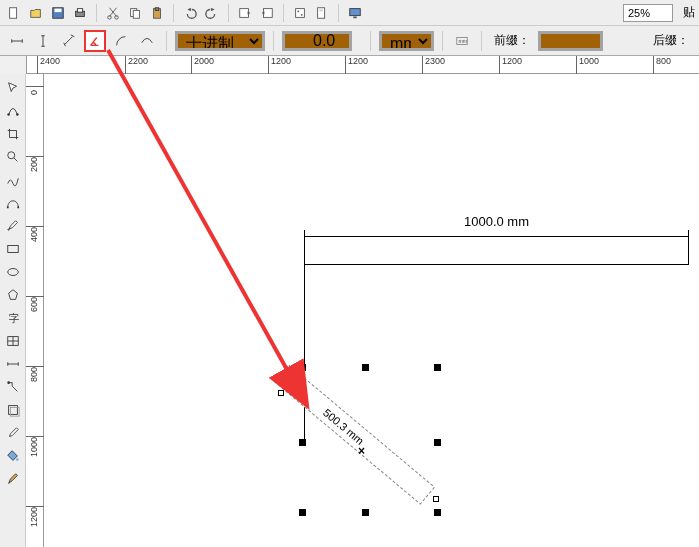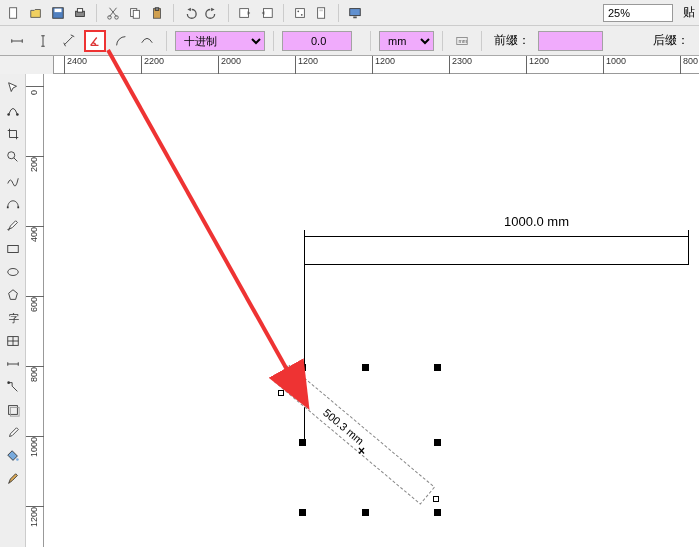--- a/index.html
+++ b/index.html
@@ -2,31 +2,31 @@
 <html><head>
 <meta charset="utf-8">
 <style>
 * { box-sizing: border-box; margin: 0; padding: 0; }
 body { font-family: "Microsoft YaHei", Arial, sans-serif; font-size: 11px; background: #f0f0f0; overflow: hidden; width: 699px; height: 547px; position: relative; }
 
 .toolbar-top { height: 26px; background: #eeeeee; border-bottom: 1px solid #ccc; display: flex; align-items: center; padding: 0 4px; gap: 2px; }
 .toolbar-top .tbtn { width: 20px; height: 20px; display: flex; align-items: center; justify-content: center; border: 1px solid transparent; }
 .toolbar-top .sep { width: 1px; height: 18px; background: #ccc; margin: 0 4px; }
 .zoom-box { margin-left: auto; display: flex; align-items: center; }
-.zoom-box input { width: 70px; height: 18px; border: 1px solid #999; font-size: 11px; padding: 8px 4px; }
+.zoom-box input { width: 50px; height: 18px; border: 1px solid #999; font-size: 11px; padding: 8px 4px; }
 .paste-label { margin-left: 8px; font-size: 12px; }
 
 .toolbar-second { height: 30px; background: #eeeeee; border-bottom: 1px solid #aaa; display: flex; align-items: center; padding: 0 6px; gap: 4px; }
 .toolbar-second .tbtn2 { width: 22px; height: 22px; display: flex; align-items: center; justify-content: center; border: 1px solid transparent; }
 .toolbar-second .tbtn2.highlighted { border: 2px solid #e33; background: #fff; }
 .toolbar-second .sep { width: 1px; height: 20px; background: #ccc; margin: 0 4px; }
-.toolbar-second select, .toolbar-second input { height: 20px; border: 1px solid #a3a3a3; font-size: 11px; padding: 0 4px; background: #f0abfc; }
+.toolbar-second select, .toolbar-second input { height: 20px; border: 3px solid #a3a3a3; font-size: 16px; padding: 0 4px; background: #a16207; }
 .toolbar-second .lbl { font-size: 12px; margin: 0 4px; }
 
-.ruler-h { position: absolute; left: 26px; top: 56px; right: 0; height: 18px; background: #fff; border-bottom: 1px solid #999; border-left: 1px solid #999; margin-left: 27px; }
+.ruler-h { position: absolute; left: 26px; top: 56px; right: 0; height: 18px; background: #fff; border-bottom: 1px solid #999; border-left: 1px solid #999; }
 .ruler-h .tick { position: absolute; top: 0; height: 18px; border-left: 1px solid #666; padding-left: 2px; font-size: 9px; color: #333; }
 .ruler-v { position: absolute; left: 26px; top: 74px; width: 18px; bottom: 0; background: #fff; border-right: 1px solid #999; }
 .ruler-v .tick { position: absolute; left: 0; width: 18px; border-top: 1px solid #666; font-size: 9px; color: #333; }
 .ruler-v .tick span { writing-mode: vertical-rl; transform: rotate(180deg); display: inline-block; margin-left: 3px; }
 
 .toolbox { position: absolute; left: 0; top: 74px; width: 26px; bottom: 0; background: #eee; border-right: 1px solid #ccc; padding-top: 2px; }
 .toolbox .tool { width: 22px; height: 22px; margin: 1px auto; display: flex; align-items: center; justify-content: center; border: 1px solid transparent; }
 
 .canvas { position: absolute; left: 44px; top: 74px; right: 0; bottom: 0; background: #fff; overflow: hidden; }
 .dim-h-line { position: absolute; height: 1px; background: #000; }
@@ -186,21 +186,21 @@
       </svg>
     </div>
   <div class="sep"></div>
   <span class="lbl">前缀：</span>
   <input type="text" style="width: 65px;">
   <span class="lbl" style="margin-left:auto;">后缀：</span>
 </div>
 
 <div class="ruler-h">
   <div class="tick" style="left:10px;">2400</div>
-  <div class="tick" style="left:87px;">2200</div>
+  <div class="tick" style="left:98px;">2200</div>
   <div class="tick" style="left:164px;">2000</div>
   <div class="tick" style="left:241px;">1200</div>
   <div class="tick" style="left:318px;">1200</div>
   <div class="tick" style="left:395px;">2300</div>
   <div class="tick" style="left:472px;">1200</div>
   <div class="tick" style="left:549px;">1000</div>
   <div class="tick" style="left:626px;">800</div>
 </div>
 
 <div class="ruler-v">
@@ -311,21 +311,21 @@
   <div class="tool">
       <svg class="icon-svg" viewBox="0 0 16 16">
         <path d="M3 13l2-5 6-6 2 2-6 6z" fill="#da5" stroke="#333"></path>
       </svg>
     </div>
 </div>
 
 <div class="canvas">
 
   <div style="position:absolute; left:260px; top:140px; width:385px;">
-    <div class="dim-h-text" style="left:50%; top:0;margin-left:40px;">1000.0 mm</div>
+    <div class="dim-h-text" style="left:50%; top:0;">1000.0 mm</div>
     <div class="dim-h-line" style="left:0; top:22px; width:385px;"></div>
     <div class="dim-h-tick" style="left:0; top:16px; height:34px;"></div>
     <div class="dim-h-tick" style="right:0; top:16px; height:34px;"></div>
     <div class="dim-h-line" style="left:0; top:50px; width:385px;"></div>
     <div class="dim-h-tick" style="left:0; top:50px; height:180px;"></div>
   </div>
 
   <div style="position:absolute; left:240px; top:300px; width:160px; height:140px;">
     <svg width="200" height="180" style="position:absolute; left:-10px; top:-10px; overflow:visible;">
       <g transform="translate(10,10)">

